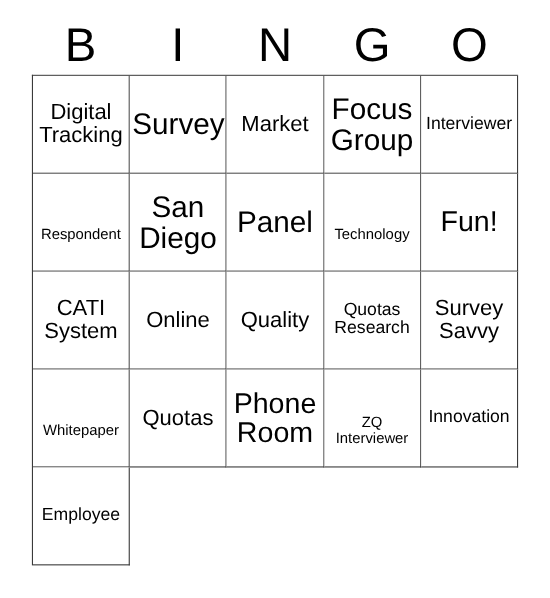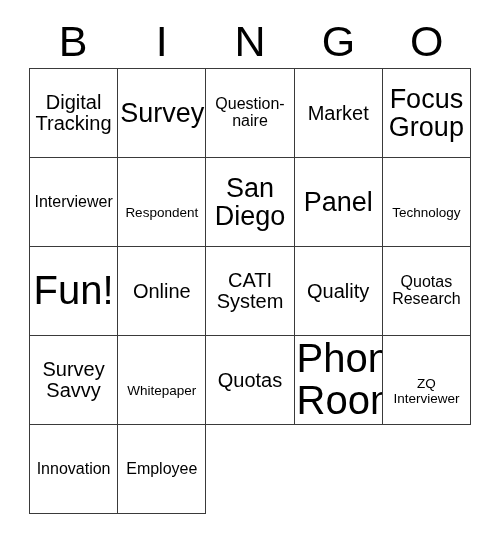--- a/index.html
+++ b/index.html
@@ -69,21 +69,21 @@
   }
   .cell-text {
     display: block;
     width: 100%;
     line-height: 1.04;
     white-space: pre-line;
     word-break: normal;
     color: #000000;
   }
   
-  .fs-xxl .cell-text { font-size: 40px; }
+  .fs-xxl .cell-text { font-size: 26px; }
   .fs-xl  .cell-text { font-size: 27px; }
   .fs-lg  .cell-text { font-size: 20px; }
   .fs-md  .cell-text { font-size: 20px; }
   .fs-sm  .cell-text { font-size: 16px; }
   .fs-xs  .cell-text { font-size: 13.5px; margin-top: 23px; }
 </style>
 </head>
 <body>
 
 <div id="card">
@@ -97,24 +97,20 @@
   </div>
 
   <div id="grid">
 
     <div class="cell fs-md">
         <span class="cell-text">Digital
 Tracking</span>
       </div>
     <div class="cell fs-xl">
         <span class="cell-text">Survey</span>
-      </div>
-    <div class="cell fs-sm">
-        <span class="cell-text">Question-
-naire</span>
       </div>
     <div class="cell fs-md">
         <span class="cell-text">Market</span>
       </div>
     <div class="cell fs-xl">
         <span class="cell-text">Focus
 Group</span>
       </div>
 
     <div class="cell fs-sm">
@@ -131,25 +127,25 @@
         <span class="cell-text">Panel</span>
       </div>
     <div class="cell fs-xs">
         <span class="cell-text">Technology</span>
       </div>
 
     <div class="cell fs-xxl">
         <span class="cell-text">Fun!</span>
       </div>
     <div class="cell fs-md">
-        <span class="cell-text">Online</span>
+        <span class="cell-text">CATI
+System</span>
       </div>
     <div class="cell fs-md">
-        <span class="cell-text">CATI
-System</span>
+        <span class="cell-text">Online</span>
       </div>
 
     <div class="cell fs-lg">
         <span class="cell-text">Quality</span>
       </div>
     <div class="cell fs-sm">
         <span class="cell-text">Quotas
 Research</span>
       </div>
     <div class="cell fs-lg">

